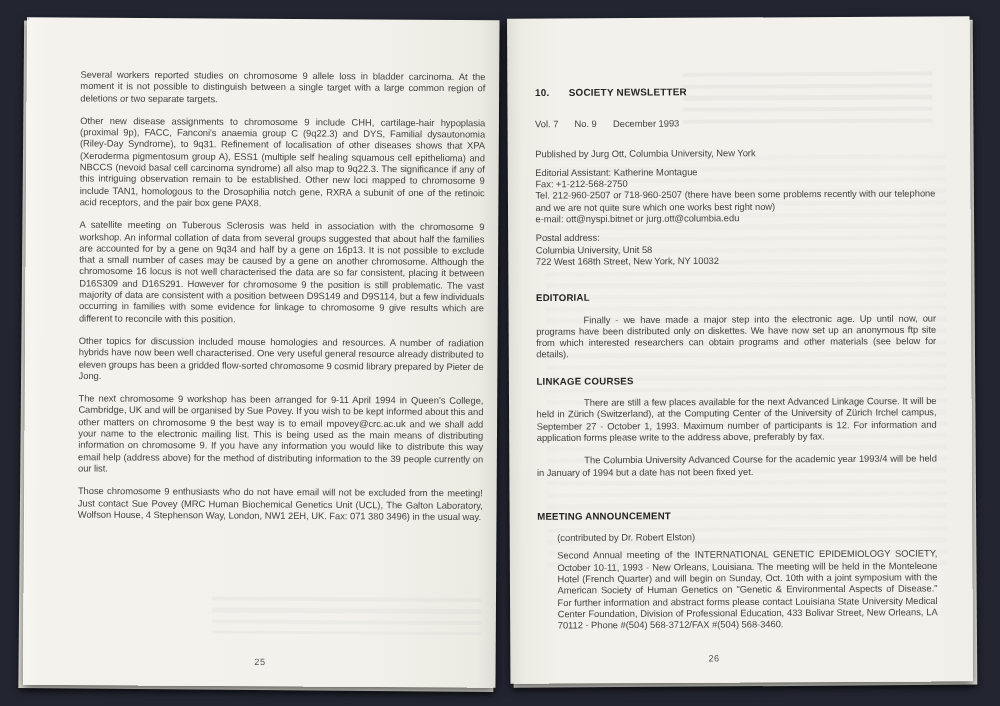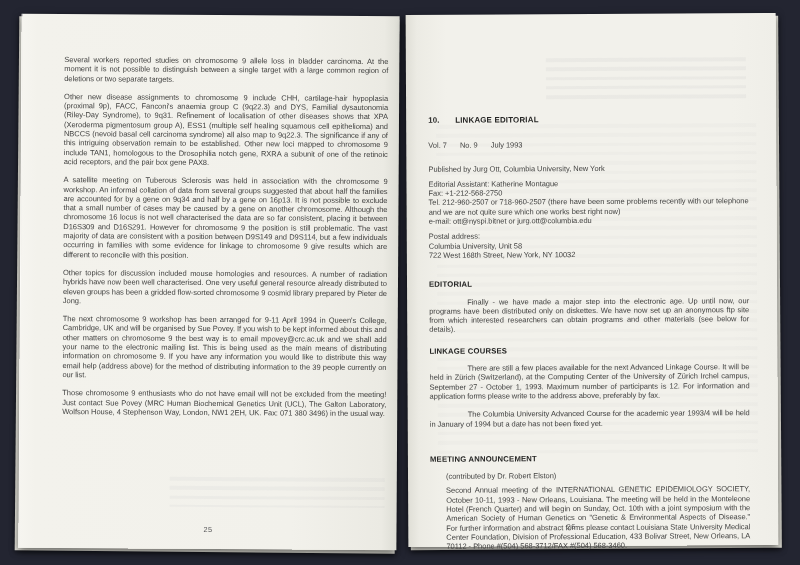--- a/index.html
+++ b/index.html
@@ -34,21 +34,21 @@
     position:absolute;
     font-size:7.5px;line-height:9.3px;color:#434342;
     letter-spacing:-0.03px;
     text-align:justify;
   }
   .page-left .content{left:42px;right:11px;top:41px;}
   .page-right .content{left:22px;right:28px;top:55px;}
   .para{margin:0 0 9px 0;}
   .line{margin:0;}
   .doc-heading{font-weight:bold;color:#262625;font-size:7.9px;margin:0 0 16px 0;letter-spacing:0.2px;}
-  .doc-heading .sec-num{display:inline-block;width:27px;margin-top:46px;}
+  .doc-heading .sec-num{display:inline-block;width:27px;}
   .grp-issue{margin:0 0 14px 0;}
   .grp-issue span{margin-right:13px;}
   .grp-published{margin:0 0 6px 0;}
   .grp-contact{margin:0 0 6px 0;}
   .grp-contact p{margin:0;}
   .grp-postal{margin:0 0 20px 0;}
   .grp-postal p{margin:0;}
   .subhead{font-weight:bold;color:#262625;font-size:7.7px;margin:0 0 8px 0;letter-spacing:0.2px;}
   .subhead.mt-editorial{margin-top:2px;}
   .subhead.mt-courses{margin-top:12px;}
@@ -90,25 +90,25 @@
     <div class="ghost ghost-left"></div>
     <div class="pagenum">25</div>
   </div>
 
   <div class="page page-right">
     <div class="ghost ghost-right-top"></div>
     <div class="ghost ghost-right-mid"></div>
     <div class="content">
 
       <div class="doc-heading">
-        <span class="sec-num">10.</span><span>LINKAGE EDITORIAL</span>
+        <span class="sec-num">10.</span><span>SOCIETY NEWSLETTER</span>
       </div>
 
       <div class="grp-issue">
-        <span>Vol. 7</span><span>No. 9</span><span>July 1993</span>
+        <span>Vol. 7</span><span>No. 9</span><span>December 1993</span>
       </div>
 
       <div class="grp-published">
         <p class="line">Published by Jurg Ott, Columbia University, New York</p>
       </div>
 
       <div class="grp-contact">
         <p>Editorial Assistant:  Katherine Montague</p>
         <p>Fax: +1-212-568-2750</p>
         <p>Tel.  212-960-2507  or  718-960-2507  (there have been some problems recently with our telephone and we are not quite sure which one works best right now)</p>

